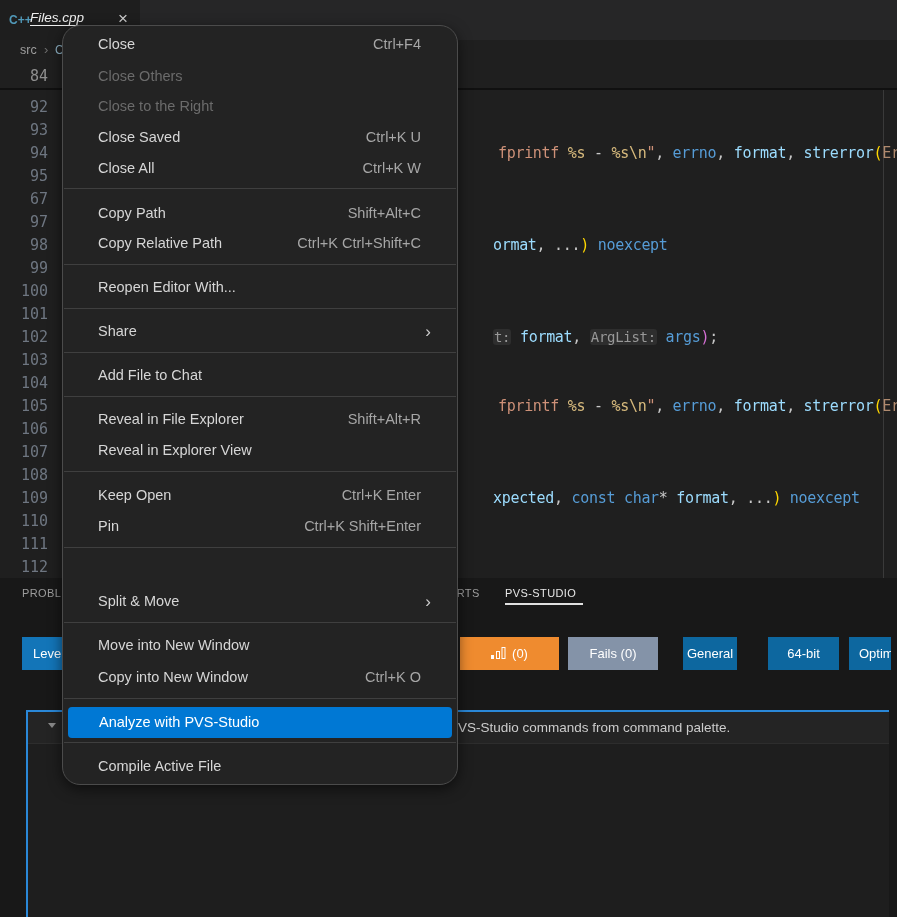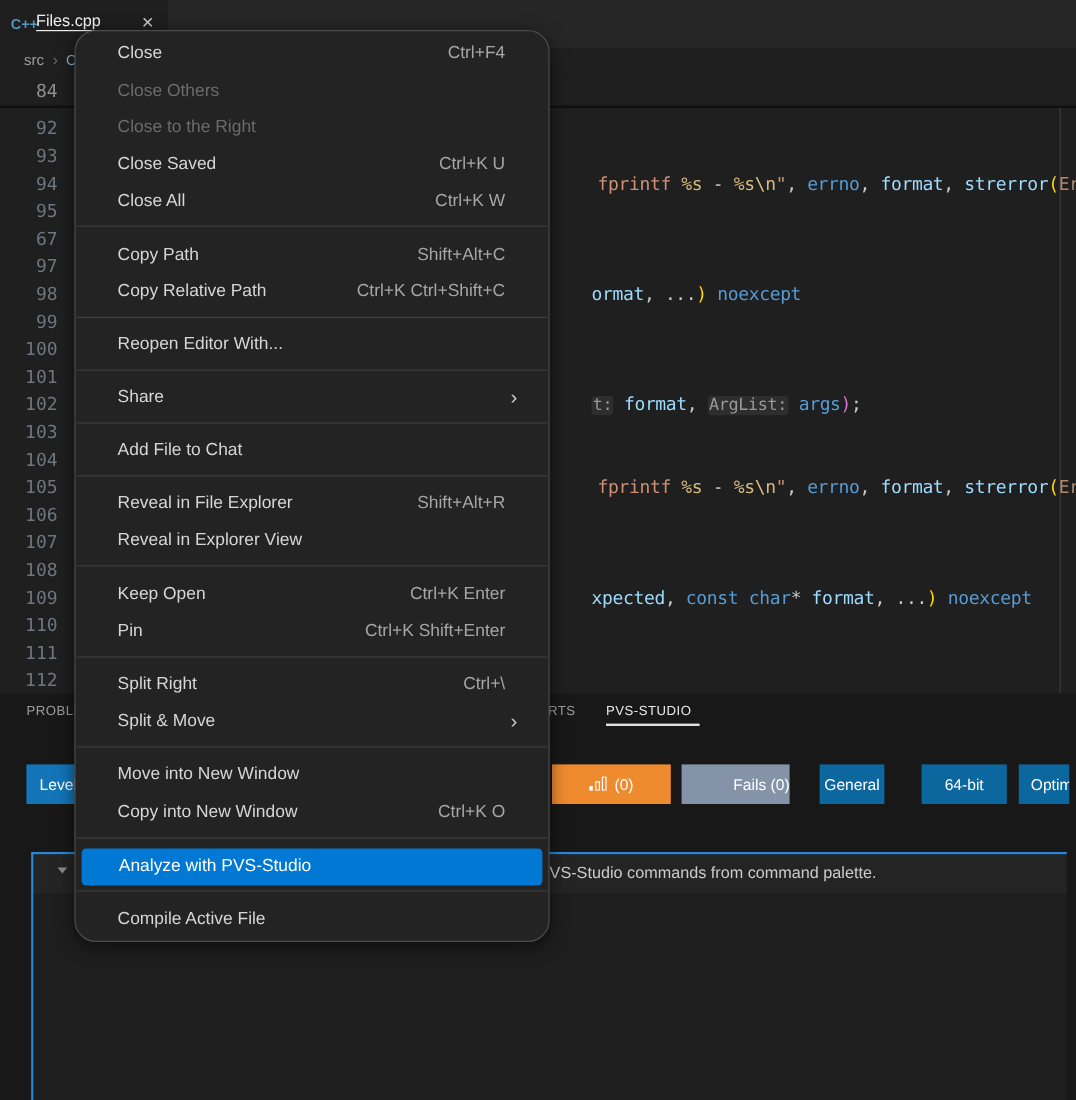--- a/index.html
+++ b/index.html
@@ -8,21 +8,21 @@
     position:relative; width:897px; height:917px; overflow:hidden;
     background:#1f1f1f;
     font-family:"Liberation Sans", sans-serif;
     -webkit-font-smoothing:antialiased;
   }
   
   .tabbar { position:absolute; left:0; top:0; width:897px; height:40px; background:#262627; }
   .tab-active { position:absolute; left:0; top:0; width:140px; height:40px; background:#1e1e1e; }
   .cpp-icon { position:absolute; left:9px; top:11px; width:20px; height:18px; color:#519aba;
               font-weight:bold; font-size:12px; line-height:18px; }
-  .tab-title { position:absolute; left:30px; top:10px; font-size:13.5px; 
+  .tab-title { position:absolute; left:30px; top:10px; font-size:13.5px; font-style:italic;
                color:#eeeeee; text-decoration:underline; text-underline-offset:3px; }
   .tab-close { position:absolute; left:113px; top:8px; width:20px; height:22px; color:#cccccc;
                font-size:17px; line-height:22px; text-align:center; }
   
   .breadcrumb { position:absolute; left:0; top:40px; width:897px; height:24px; background:#1f1f1f;
                 font-size:12.5px; color:#9d9d9d; }
   .bc-root { position:absolute; left:20px; top:3px; }
   .bc-sep { position:absolute; left:44px; top:2px; color:#6e6e6e; font-size:13px; }
   .bc-icon { position:absolute; left:55px; top:3px; color:#8fb3c6; font-size:12px; }
   .sticky { position:absolute; left:0; top:64px; width:897px; height:24px; background:#1f1f1f; }
@@ -44,21 +44,21 @@
   
   .panel { position:absolute; left:0; top:578px; width:897px; height:339px; background:#181818; }
   .ptab { position:absolute; top:2px; height:26px; line-height:26px; font-size:11px;
           letter-spacing:0.4px; color:#9d9d9d; }
   .ptab.active { color:#e7e7e7; }
   .ptab-underline { position:absolute; top:25px; height:1.5px; background:#e0e0e0; }
   .pbtn { position:absolute; top:59px; height:33px; color:#ffffff; font-size:13px;
           line-height:33px; text-align:center; overflow:hidden; white-space:nowrap; }
   .pbtn.blue { background:#0d679f; }
   .pbtn.orange { background:#ef8b2f; }
-  .pbtn.gray { background:#8493a8;text-align:right; }
+  .pbtn.gray { background:#8493a8; }
   .pbtn.lev { background:#1375b8; text-align:left; padding-left:11px; }
   .hist-icon { display:inline-block; vertical-align:-1px; margin-right:6px; }
   .tbl-border-top { position:absolute; left:26px; top:132px; width:863px; height:2px; background:#2a88d8; }
   .tbl-border-left { position:absolute; left:26px; top:132px; width:2px; height:207px; background:#2a88d8; }
   .tbl-row { position:absolute; left:28px; top:134px; width:861px; height:31px; background:#242424; }
   .tbl-row-sep { position:absolute; left:28px; top:165px; width:861px; height:1px; background:#2d2d2d; }
   .tbl-body { position:absolute; left:28px; top:166px; width:861px; height:173px; background:#1e1e1e; }
   .tbl-msg { position:absolute; left:449px; top:134px; height:31px; line-height:31px;
              font-size:13.5px; color:#cccccc; white-space:nowrap; }
   .sort-tri { position:absolute; left:48px; top:145px; width:0; height:0;
@@ -223,24 +223,20 @@
     <div class="msep" style="top:445px"></div>
     <div class="mi" style="top:454px">
       <span class="lbl">Keep Open</span>
         <span class="sc">Ctrl+K Enter</span>
     </div>
     <div class="mi" style="top:485px">
       <span class="lbl">Pin</span>
         <span class="sc">Ctrl+K Shift+Enter</span>
     </div>
     <div class="msep" style="top:521px"></div>
-    <div class="mi" style="top:529px">
-      <span class="lbl">Split Right</span>
-        <span class="sc">Ctrl+\</span>
-    </div>
     <div class="mi" style="top:560px">
       <span class="lbl">Split &amp; Move</span>
       <span class="chev">›</span>
     </div>
     <div class="msep" style="top:596px"></div>
     <div class="mi" style="top:604px">
       <span class="lbl">Move into New Window</span>
     </div>
     <div class="mi" style="top:636px">
       <span class="lbl">Copy into New Window</span>

